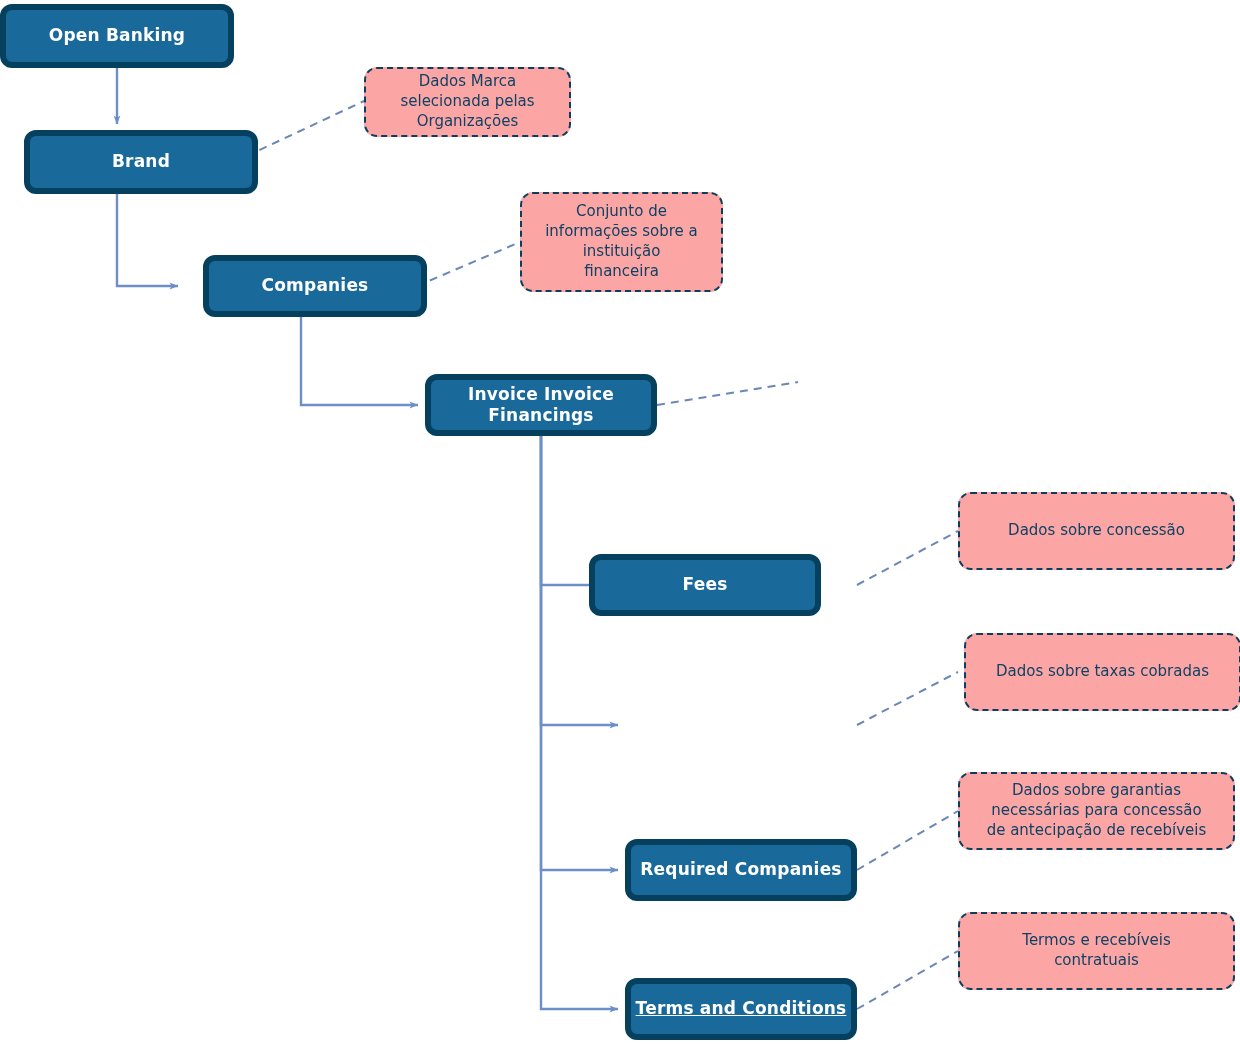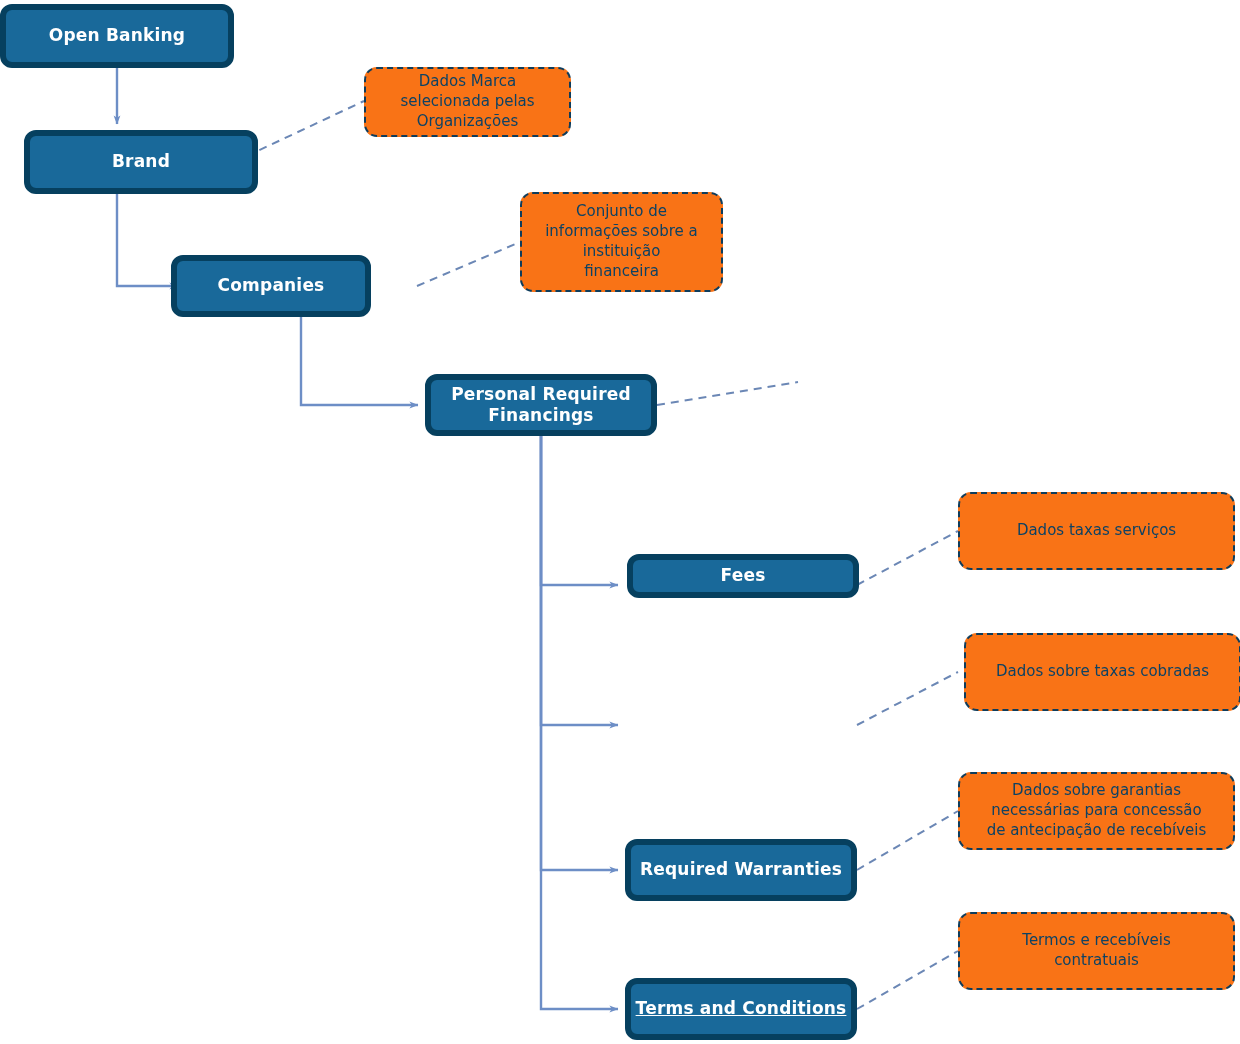--- a/index.html
+++ b/index.html
@@ -47,21 +47,21 @@
   }
   .node .lbl {
     display: block;
     white-space: pre-line;
   }
 
   
   .callout {
     position: absolute;
     box-sizing: border-box;
-    background: #f97316;
+    background: #fca5a5;
     border: 2px dashed #0d3c5c;
     border-radius: 13px;
     display: flex;
     align-items: center;
     justify-content: center;
     text-align: center;
     color: #0d4264;
     font-size: 15px;
     line-height: 1.32;
     padding: 4px 10px;
@@ -131,50 +131,50 @@
       <path d="M857,1009 L958,951" stroke="#6b87b5" stroke-width="2" stroke-dasharray="8 6" fill="none"></path>
     </g>
   </svg>
 
   <div class="node" style="left: 0px; top: 4px; width: 234px; height: 64px;">
     <span class="lbl">Open Banking</span>
   </div>
   <div class="node" style="left: 0px; top: 130px; width: 234px; height: 64px; margin-left: 24px;">
     <span class="lbl">Brand</span>
   </div>
-  <div class="node" style="left: 171px; top: 255px; width: 200px; height: 62px;">
+  <div class="node" style="left: 203px; top: 255px; width: 224px; height: 62px;">
     <span class="lbl">Companies</span>
   </div>
   <div class="node" style="left: 425px; top: 374px; width: 232px; height: 62px;">
-    <span class="lbl">Personal Required
+    <span class="lbl">Invoice Invoice
 Financings</span>
   </div>
-  <div class="node" style="left: 627px; top: 554px; width: 232px; height: 44px;">
+  <div class="node" style="left: 589px; top: 554px; width: 232px; height: 62px;">
     <span class="lbl">Fees</span>
   </div>
   <div class="node" style="left: 625px; top: 839px; width: 232px; height: 62px;">
-    <span class="lbl">Required Warranties</span>
+    <span class="lbl">Required Companies</span>
   </div>
   <div class="node" style="left: 625px; top: 978px; width: 232px; height: 62px; text-decoration: underline;">
     <span class="lbl">Terms and Conditions</span>
   </div>
 
   <div class="callout" style="left: 364px; top: 67px; width: 207px; height: 70px;">
     <span class="lbl">Dados Marca
 selecionada pelas
 Organizações</span>
   </div>
   <div class="callout" style="left: 520px; top: 192px; width: 203px; height: 100px;">
     <span class="lbl">Conjunto de
 informações sobre a
 instituição
 financeira</span>
   </div>
   <div class="callout" style="left: 958px; top: 492px; width: 277px; height: 78px;">
-    <span class="lbl">Dados taxas serviços</span>
+    <span class="lbl">Dados sobre concessão</span>
   </div>
   <div class="callout" style="left: 964px; top: 633px; width: 277px; height: 78px;">
     <span class="lbl">Dados sobre taxas cobradas</span>
   </div>
   <div class="callout" style="left: 958px; top: 772px; width: 277px; height: 78px;">
     <span class="lbl">Dados sobre garantias
 necessárias para concessão
 de antecipação de recebíveis</span>
   </div>
   <div class="callout" style="left: 958px; top: 912px; width: 277px; height: 78px;">

